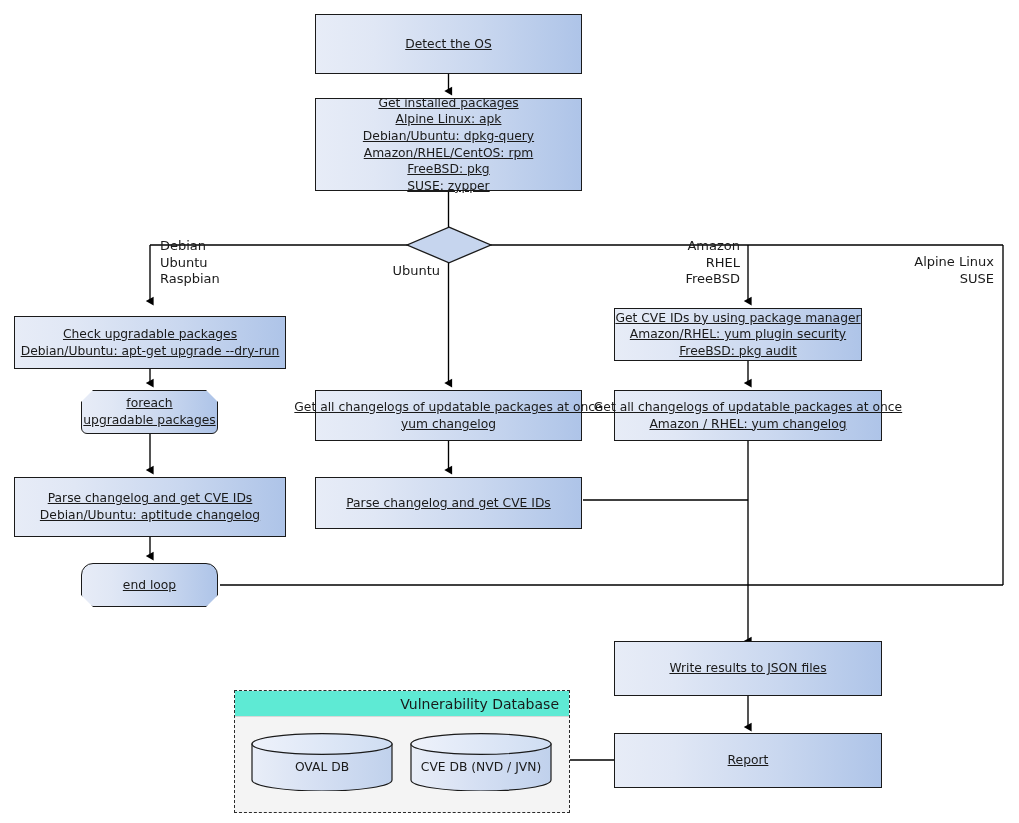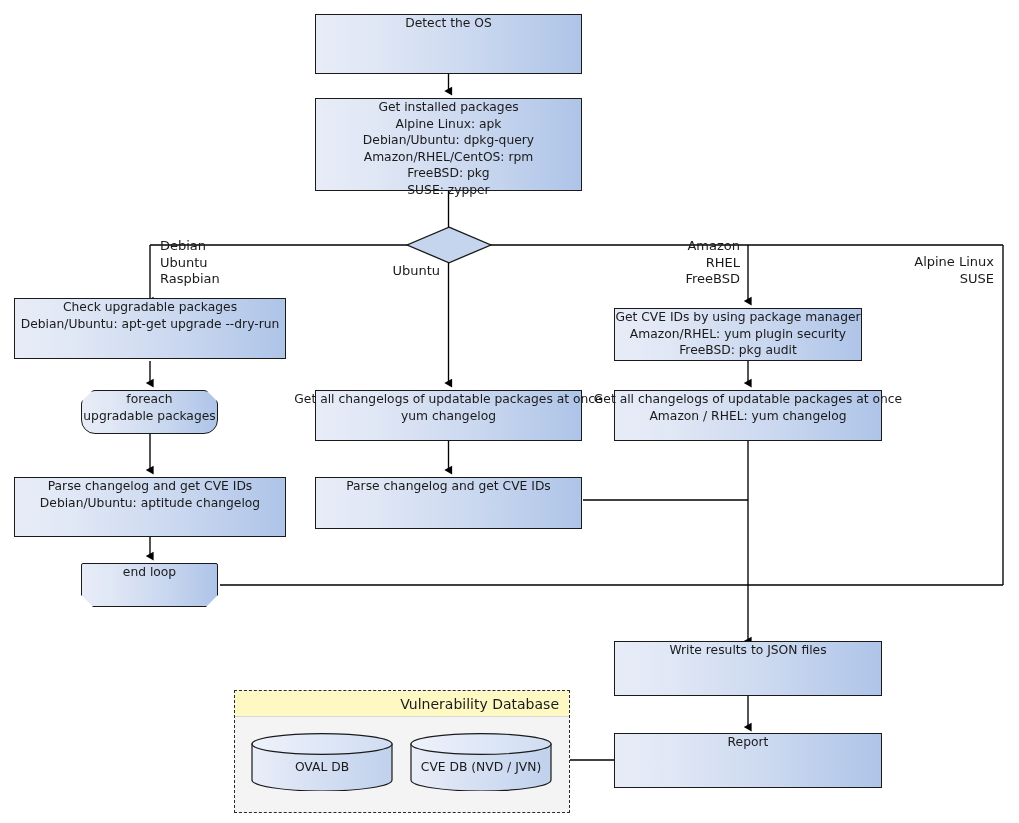--- a/index.html
+++ b/index.html
@@ -17,49 +17,51 @@
   svg#edges{
     position:absolute;
     left:0;top:0;
     width:1019px;height:823px;
     pointer-events:none;
   }
   .node{
     position:absolute;
     box-sizing:border-box;
     display:flex;
+    align-items:center;
     justify-content:center;
     text-align:center;
     color:#1a1a1a;
     font-size:12.3px;
     line-height:16.6px;
     white-space:nowrap;
+    text-decoration:underline;
   }
   .proc{
     border:1px solid #1a1a1a;
     background:linear-gradient(to right,#e7ecf7 0%,#e0e7f5 22%,#c9d7ef 62%,#aec4e8 100%);
   }
   .proc .txt{ display:block; }
   .overflow .txt{
     white-space:nowrap;
     overflow:visible;
   }
   
   .loopstart{
     border:1px solid #1a1a1a;
     background:linear-gradient(to right,#e7ecf7 0%,#e0e7f5 22%,#c9d7ef 62%,#aec4e8 100%);
     clip-path:polygon(12px 0,calc(100% - 12px) 0,100% 12px,100% 100%,0 100%,0 12px);
-    border-radius:14px;
+    border-radius:6px;
   }
   
   .loopend{
     border:1px solid #1a1a1a;
     background:linear-gradient(to right,#e7ecf7 0%,#e0e7f5 22%,#c9d7ef 62%,#aec4e8 100%);
     clip-path:polygon(0 0,100% 0,100% calc(100% - 12px),calc(100% - 12px) 100%,12px 100%,0 calc(100% - 12px));
-    border-radius:2px;
+    border-radius:12px;
   }
   .edge-label{
     position:absolute;
     font-size:13px;
     line-height:16.6px;
     color:#1a1a1a;
     white-space:nowrap;
     text-align:right;
   }
   .edge-label.left-al{ text-align:left; }
@@ -72,21 +74,21 @@
   .group-title{
     position:absolute;
     left:0;right:0;top:0;
     height:26px;
     line-height:26px;
     text-align:right;
     padding-right:10px;
     font-size:14px;
     color:#1a1a1a;
     box-sizing:border-box;
-    background:#fef9c3;
+    background:#5eead4;
     border-bottom:1px solid #d8d8d8;
   }
   .cyl{
     position:absolute;
   }
   .cyl .cyl-label{
     position:absolute;
     left:0;right:0;
     text-align:center;
     font-size:12.3px;
@@ -147,21 +149,21 @@
   </svg>
 
   <div class="node proc" style="left:315px;top:14px;width:267px;height:60px;">
     <span class="txt">Detect the OS</span>
   </div>
 
   <div class="node proc" style="left:315px;top:98px;width:267px;height:93px;">
     <span class="txt">Get installed packages<br>Alpine Linux: apk<br>Debian/Ubuntu: dpkg-query<br>Amazon/RHEL/CentOS: rpm<br>FreeBSD: pkg<br>SUSE: zypper</span>
   </div>
 
-  <div class="node proc" style="left:14px;top:298px;width:272px;height:61px;">
+  <div class="node proc" style="left:14px;top:316px;width:272px;height:53px;">
     <span class="txt">Check upgradable packages<br>Debian/Ubuntu: apt-get upgrade --dry-run</span>
   </div>
 
   <div class="node loopstart" style="left:81px;top:390px;width:137px;height:44px;">
     <span class="txt">foreach<br>upgradable  packages</span>
   </div>
 
   <div class="node proc" style="left:14px;top:477px;width:272px;height:60px;">
     <span class="txt">Parse changelog and get  CVE IDs<br>Debian/Ubuntu: aptitude changelog</span>
   </div>

